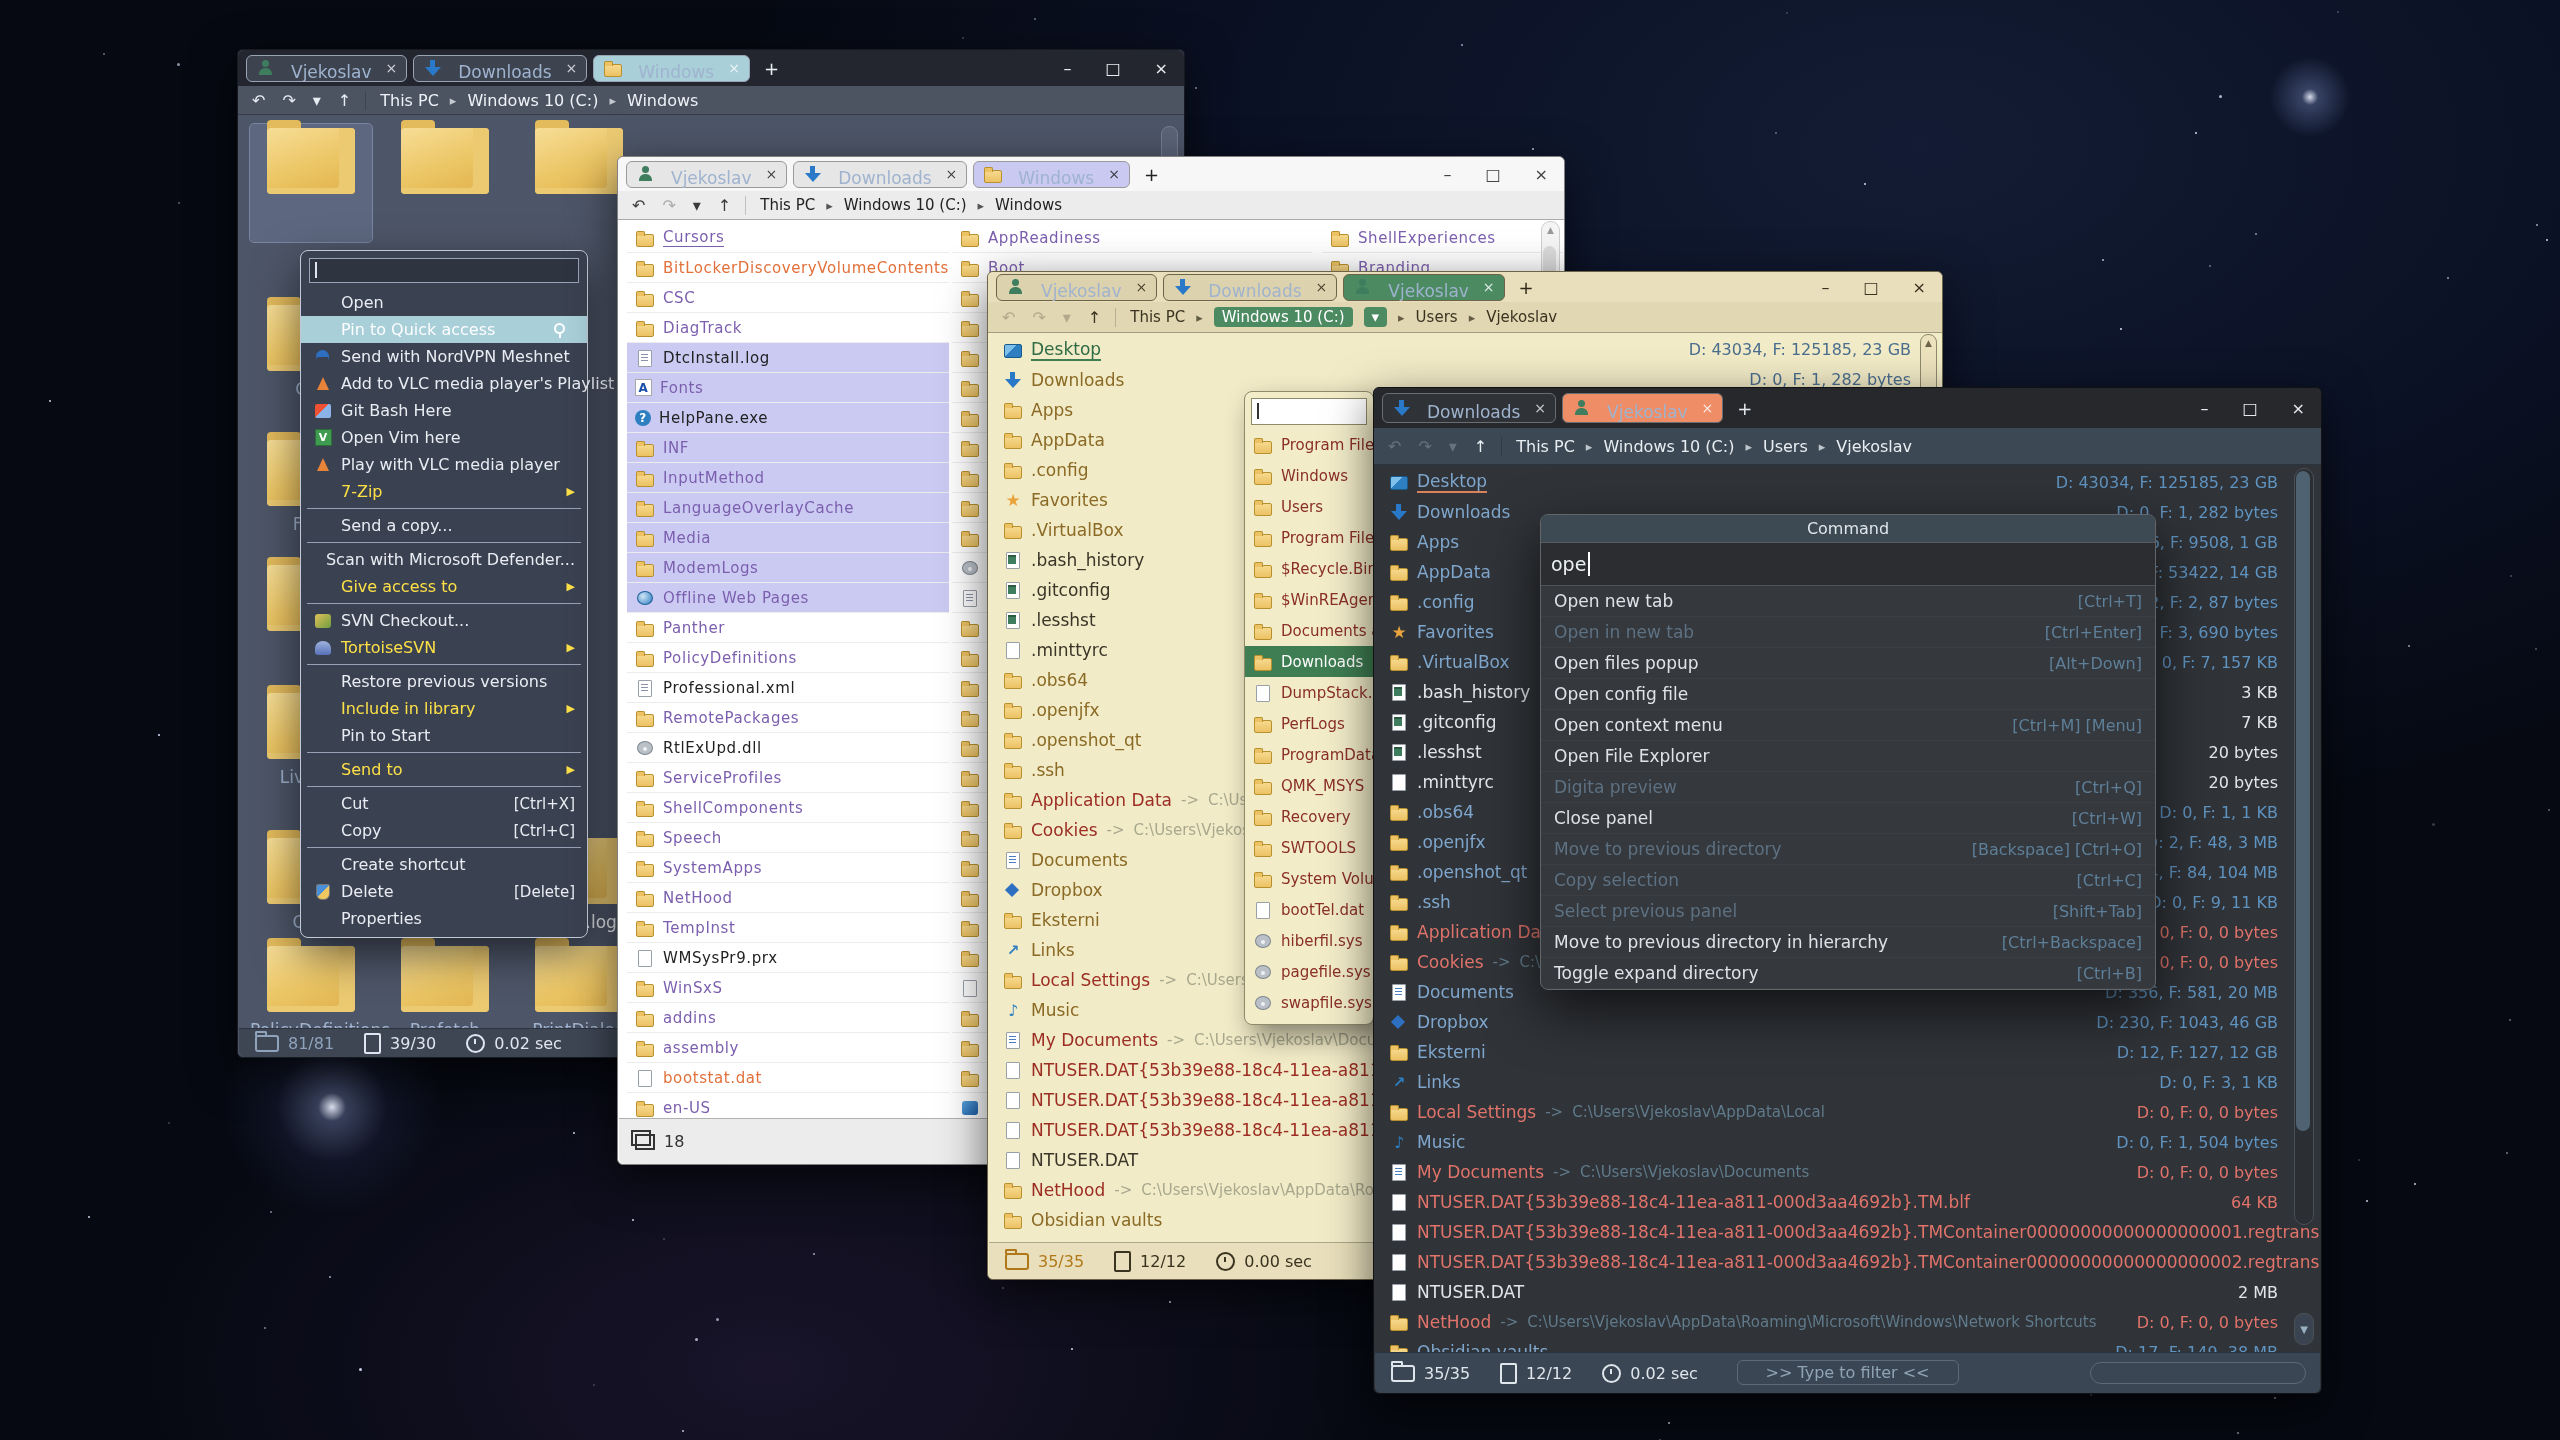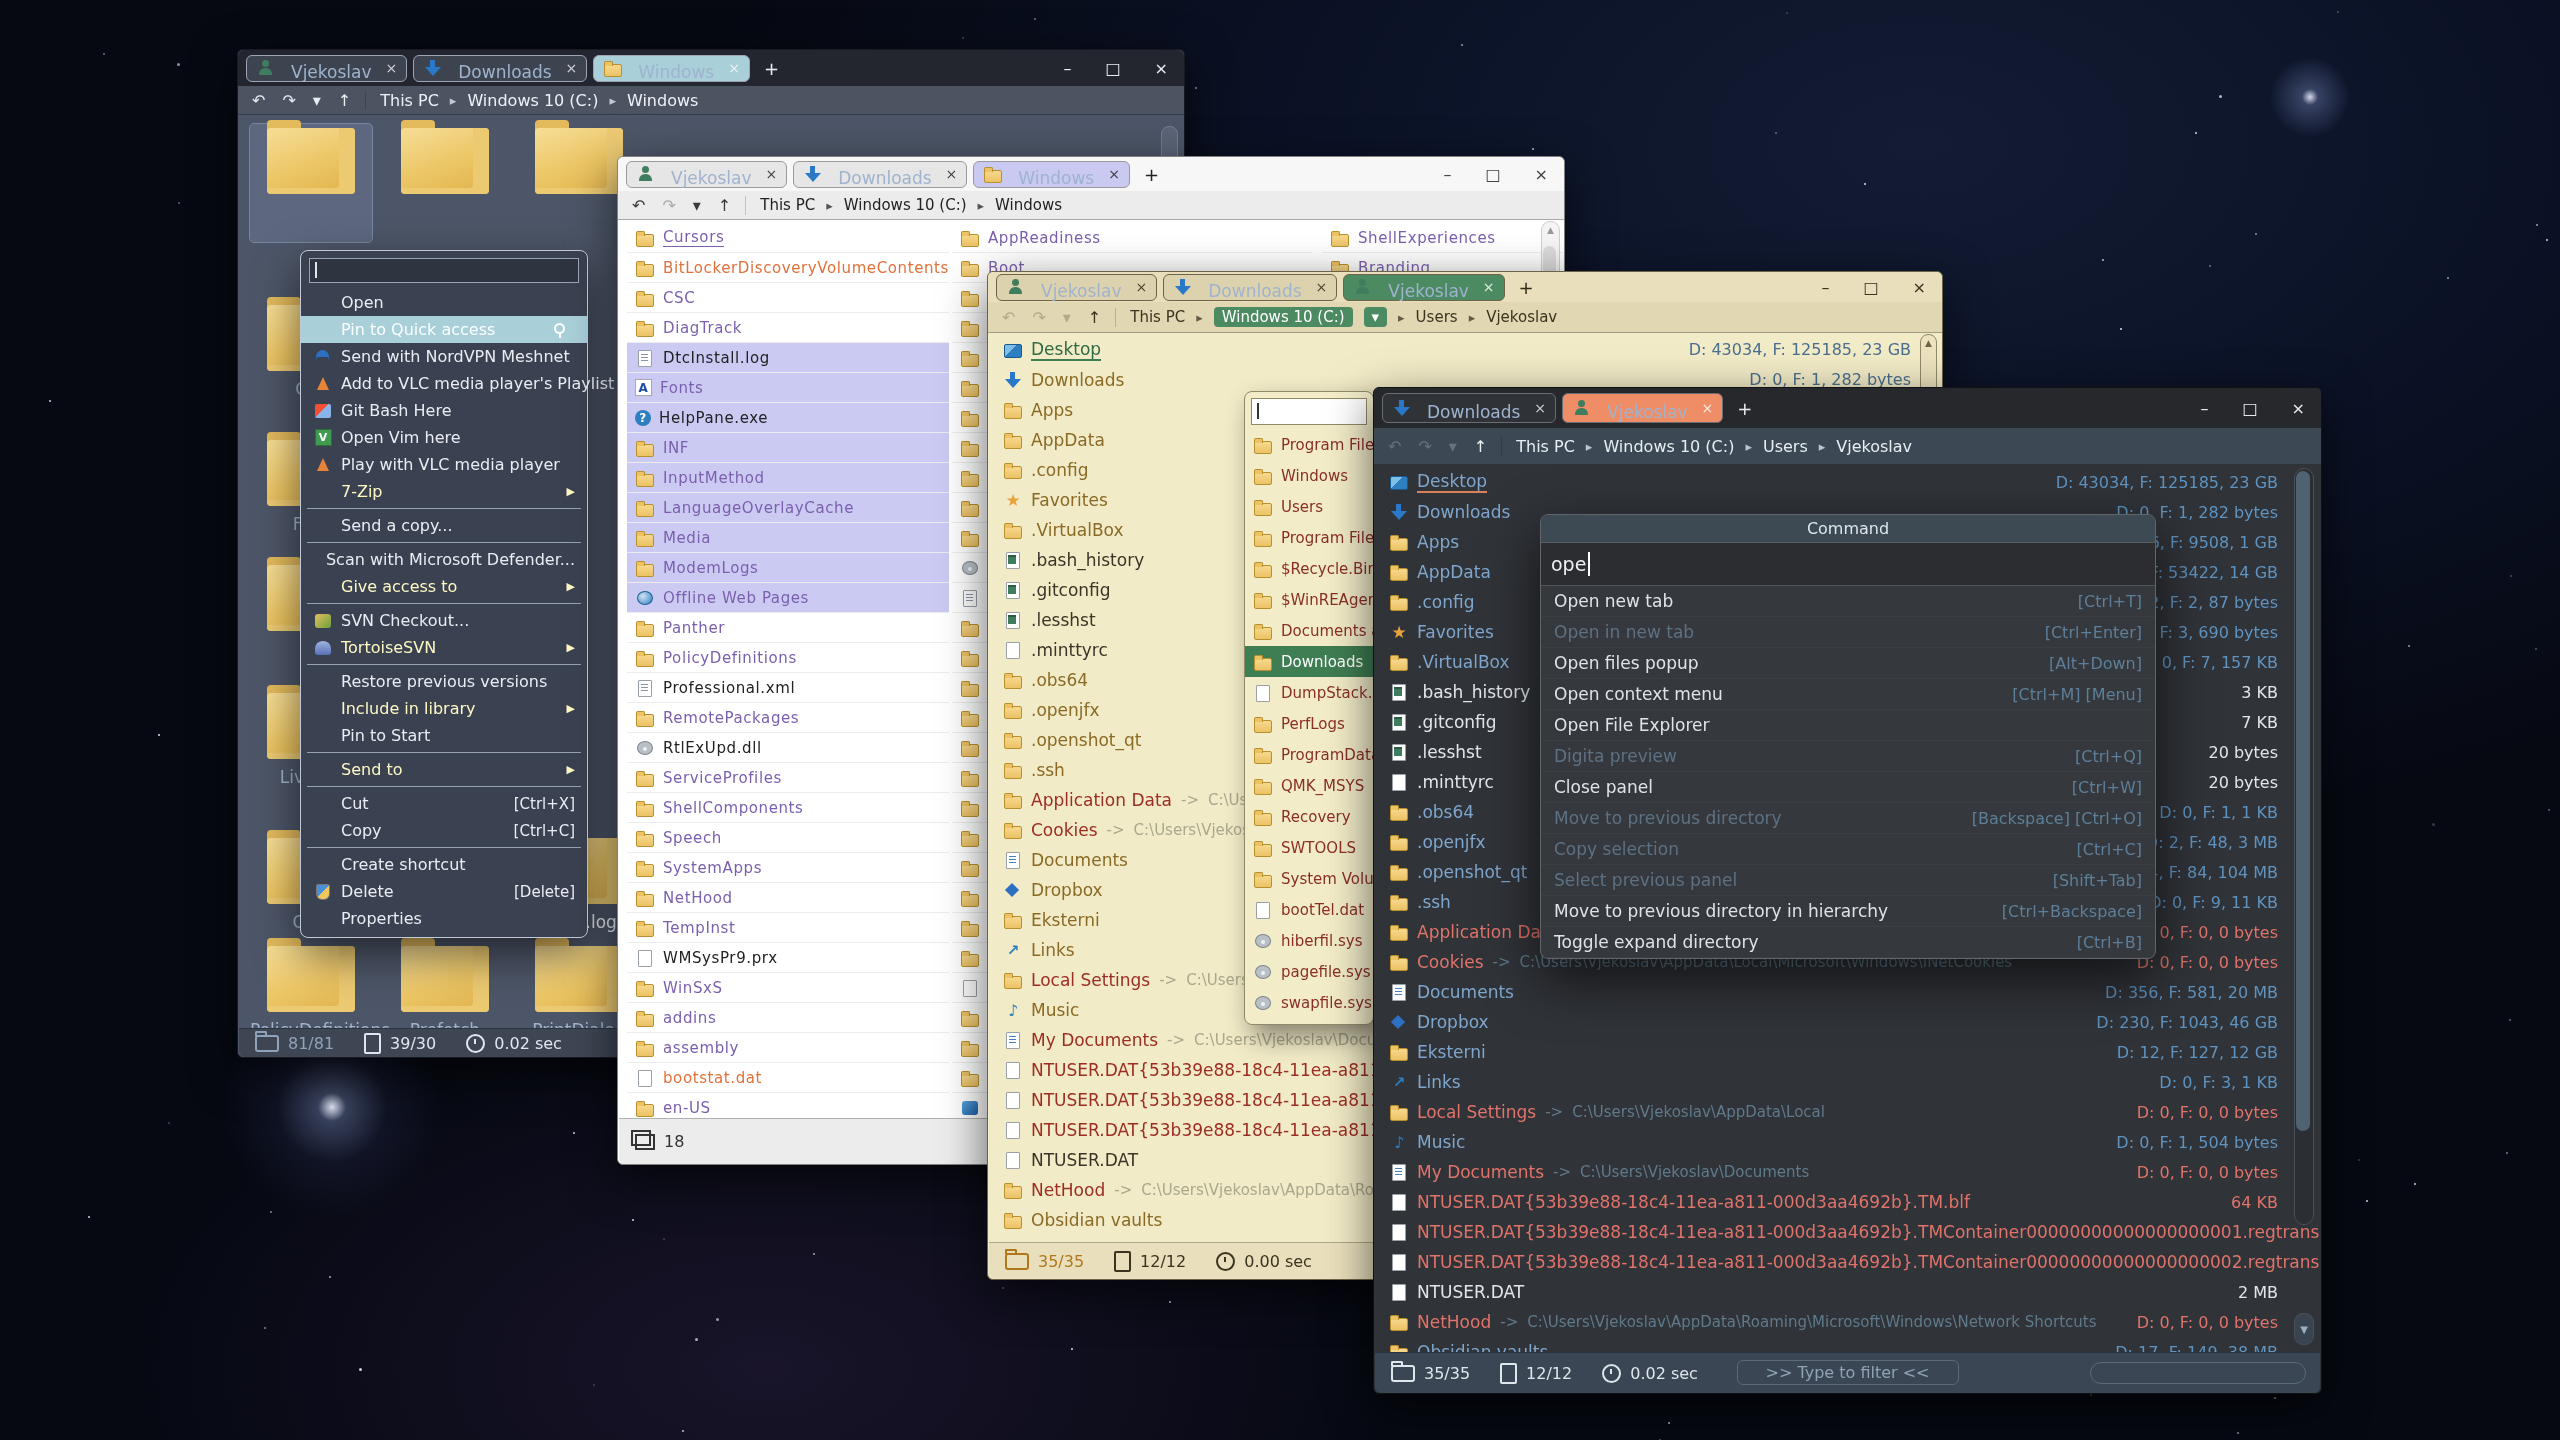--- a/index.html
+++ b/index.html
@@ -107,21 +107,21 @@
   .tlabel.file{color:#eef2f7}
   .sb1{position:absolute;right:5px;top:12px;width:15px;height:150px;background:#5b6578;border-radius:8px;border:1px solid #737e93}
 
   
   .ctxmenu{position:absolute;left:61px;top:136px;width:286px;background:#3a4150;border:1px solid #c2c9d6;border-radius:8px;
            box-shadow:0 16px 44px rgba(0,0,0,.55);padding:5px 0;z-index:6}
   .ctx-input{margin:2px 8px 6px;height:23px;border:1px solid #9aa4b8;background:#2e3440;position:relative}
   .ctx-input::after{content:"";position:absolute;left:5px;top:3px;width:1.5px;height:16px;background:#dfe5ee}
   .mitem{display:flex;align-items:center;height:27px;padding:0 12px;color:#e9edf3;font-size:16px;gap:8px;white-space:nowrap}
   .mitem .ml{flex:1}
-  .mitem.dim{color:#fef9c3}
+  .mitem.dim{color:#fde047}
   .mitem.hl{background:#a9cfd9;color:#fdfeff}
   .msep{border-top:1px solid #97a1b5;margin:3px 6px}
   .msc{font-size:15px}
   .sub{font-size:11px;margin-left:6px}
   .mico{width:20px;display:flex;justify-content:center}
   .mico .ic{margin-right:0}
 
   
   .frow{display:flex;align-items:center;height:30px;padding:0 8px;font-size:17px;white-space:nowrap}
   .nm{white-space:nowrap}
@@ -1374,20 +1374,23 @@
             </div>
             <div class="pitem dim">
               <span class="pl">Open in new tab</span>
               <span class="psc">[Ctrl+Enter]</span>
             </div>
             <div class="pitem">
               <span class="pl">Open files popup</span>
               <span class="psc">[Alt+Down]</span>
             </div>
             <div class="pitem">
+              <span class="pl">Open config file</span>
+            </div>
+            <div class="pitem">
               <span class="pl">Open context menu</span>
               <span class="psc">[Ctrl+M] [Menu]</span>
             </div>
             <div class="pitem">
               <span class="pl">Open File Explorer</span>
             </div>
             <div class="pitem dim">
               <span class="pl">Digita preview</span>
               <span class="psc">[Ctrl+Q]</span>
             </div>

